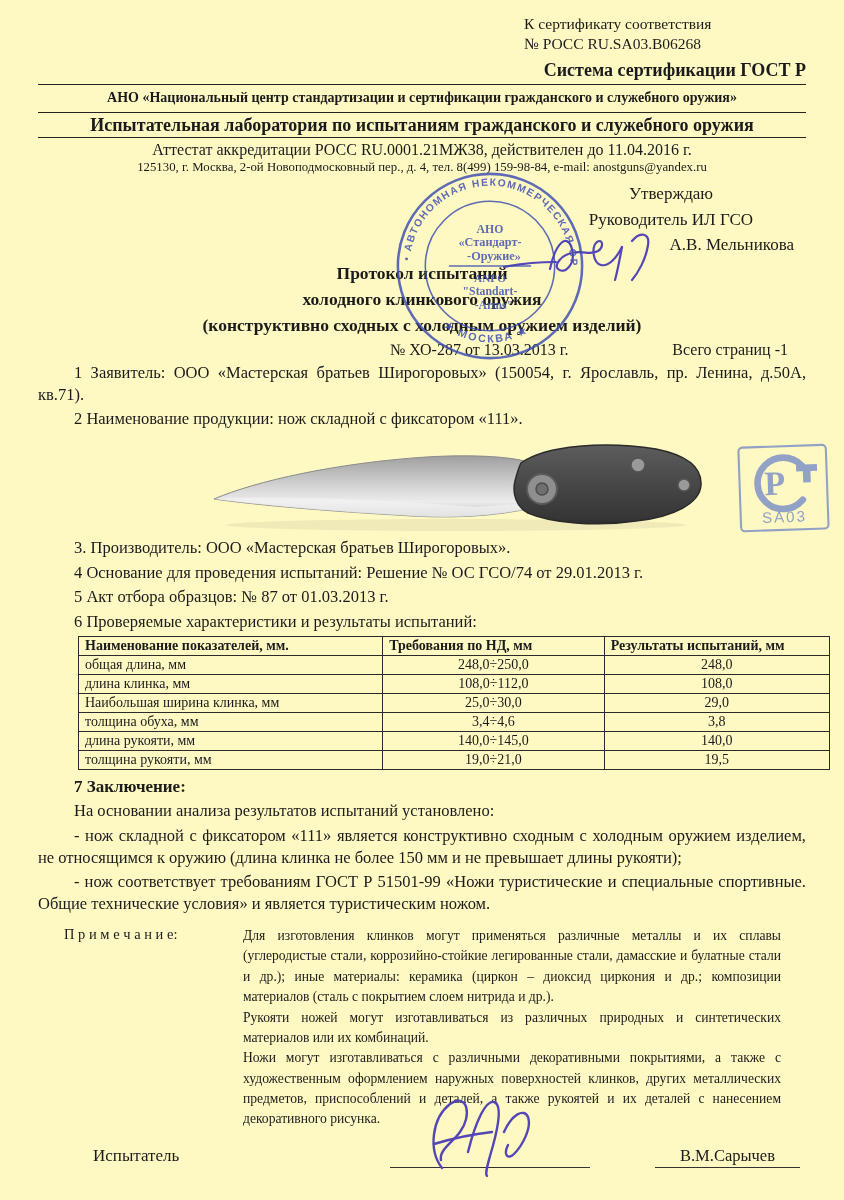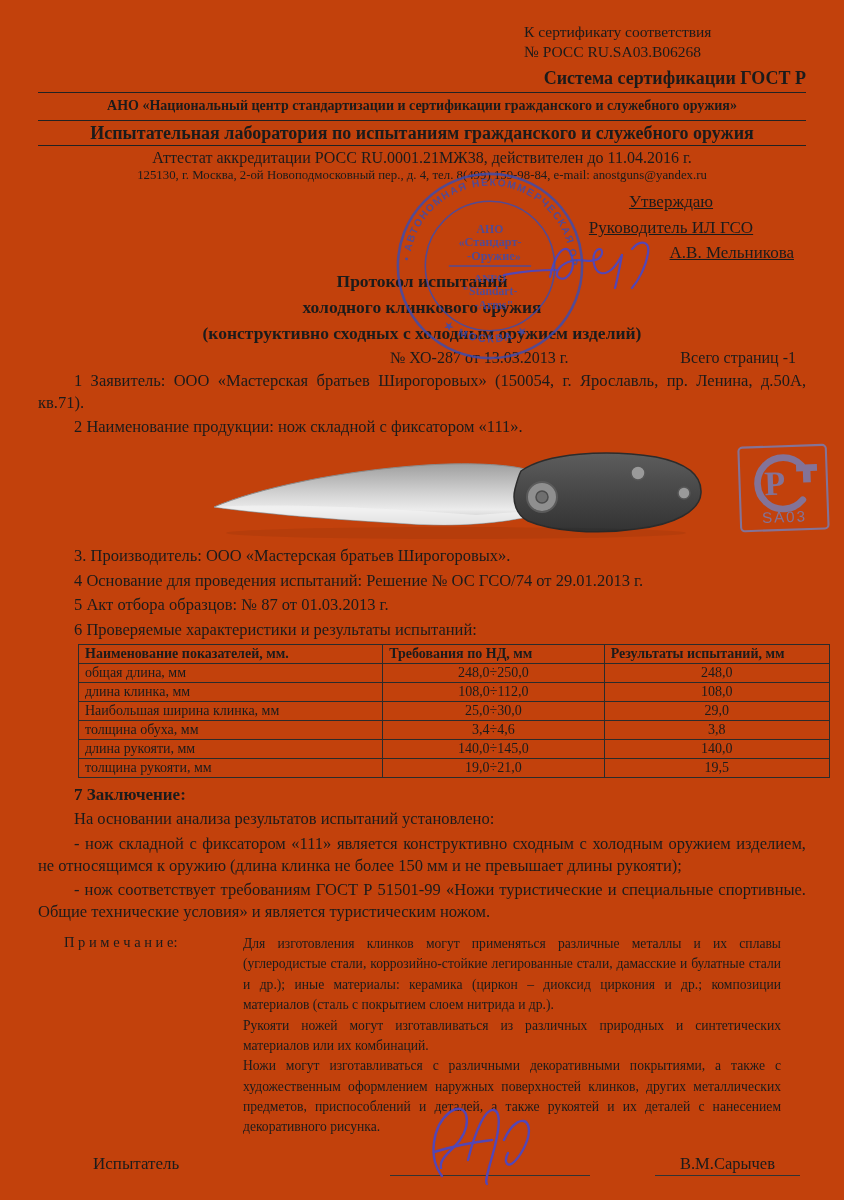--- a/index.html
+++ b/index.html
@@ -1,38 +1,38 @@
 <!DOCTYPE html>
 <html><head>
 <meta charset="utf-8">
 <style>
   * { box-sizing: border-box; }
   html,body { margin:0; padding:0; background:#e8e8e8; }
   .page {
     position:relative; width:844px; height:1200px; margin:0 auto;
-    background:#c2410c; overflow:hidden;
+    background:#fef9c3; overflow:hidden;
     font-family:"Liberation Serif","DejaVu Serif",serif;
-    color:#1b1b1b; padding:22px 38px;
+    color:#1b1b1b; padding:14px 38px;
   }
   
   .cert-ref { width:282px; margin-left:auto; font-size:15.5px; line-height:1.3; text-align:left; }
   
   .system-title { text-align:right; font-weight:bold; font-size:18px; margin-top:6px; padding-bottom:3px; border-bottom:1.6px solid #222; }
   .org-name { text-align:center; font-weight:bold; font-size:14px; line-height:1.42; padding:3px 10px 4px; border-bottom:1.6px solid #222; }
   .lab-name { text-align:center; font-weight:bold; font-size:18px; padding:2px 0 1px; border-bottom:1.6px solid #222; }
   .accreditation { text-align:center; font-size:16px; margin-top:3px; }
   .address { text-align:center; font-size:12.8px; margin-top:1px; }
   
-  .approval { width:250px; margin:6px 10px 0 auto; text-align:center; font-size:17px; line-height:1.5; position:relative; z-index:3;text-decoration:underline; }
+  .approval { width:250px; margin:6px 10px 0 auto; text-align:center; font-size:17px; line-height:1.5; position:relative; z-index:3; }
   .approval .name { text-align:right; padding-right:2px; }
   
   .protocol-title { text-align:center; font-weight:bold; font-size:17.5px; line-height:1.5; margin-top:2px; position:relative; z-index:2; }
   .number-line { display:flex; font-size:16px; margin-top:3px; }
   .number-line .num { margin-left:352px; }
-  .number-line .pages { margin-left:auto; margin-right:10px; }
+  .number-line .pages { margin-left:auto; margin-right:18px; }
   
   .para { font-size:16.5px; line-height:1.32; text-align:justify; text-indent:36px; margin:3px 0 0; }
   .line-item { font-size:16.5px; line-height:1.36; text-indent:36px; margin:2px 0 0; }
   
   .knife-figure { position:relative; height:102px; margin:3px 0 2px; }
   .knife-figure svg { position:absolute; left:148px; top:0; }
   
   table.spec { border-collapse:collapse; margin:3px 0 0 40px; width:752px; font-size:14px; }
   table.spec th, table.spec td { border:1px solid #2b2b2b; padding:1px 6px; height:19px; }
   table.spec th { font-weight:bold; text-align:left; border-bottom:1.6px solid #2b2b2b; }

